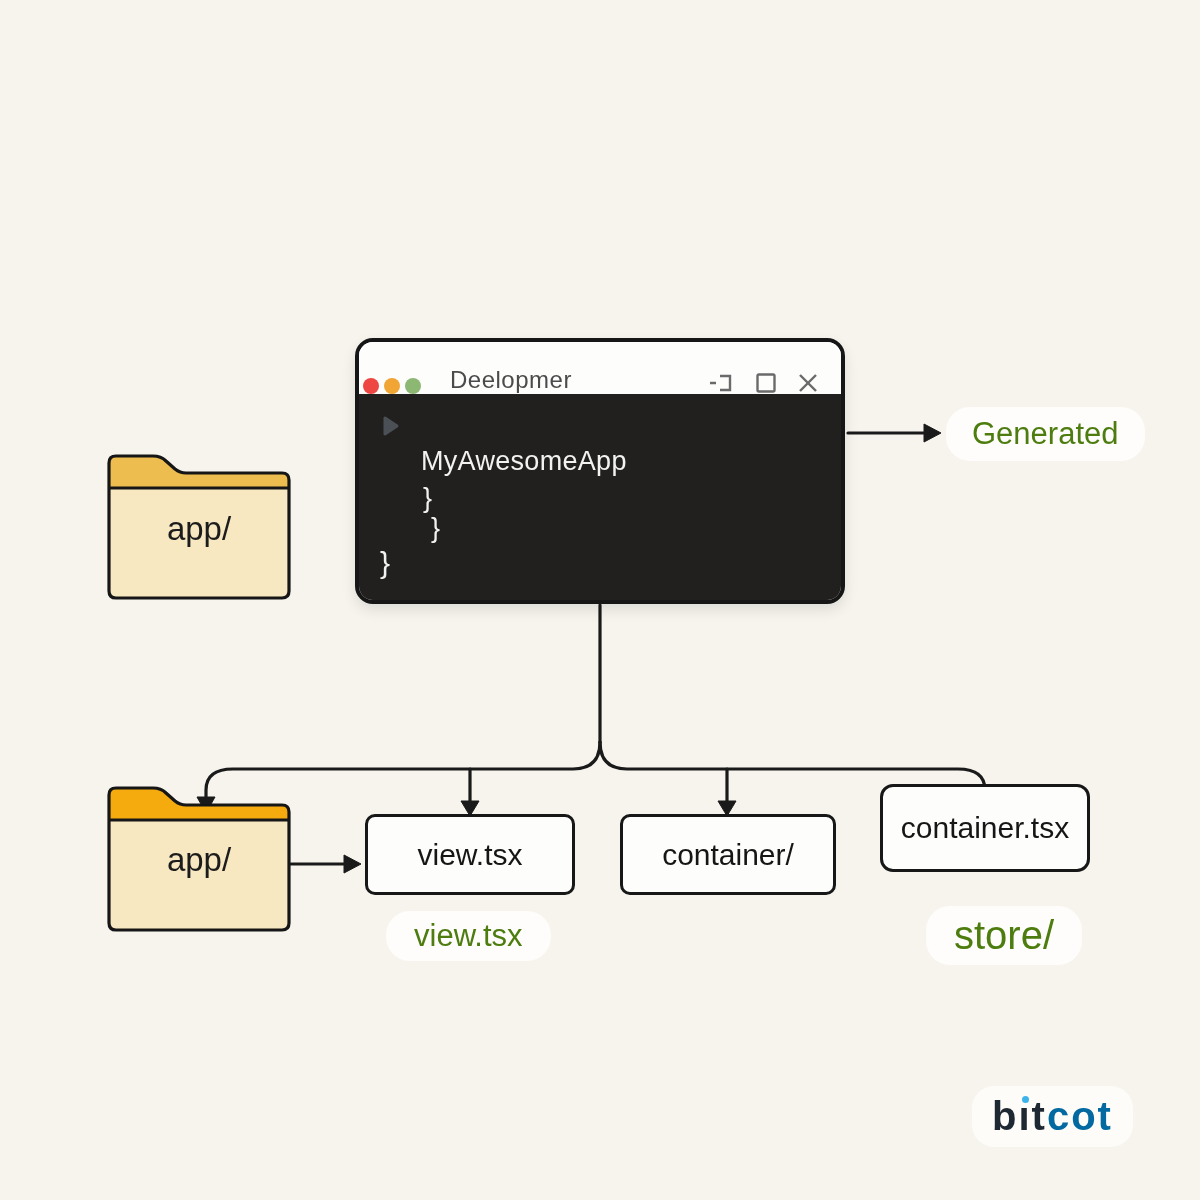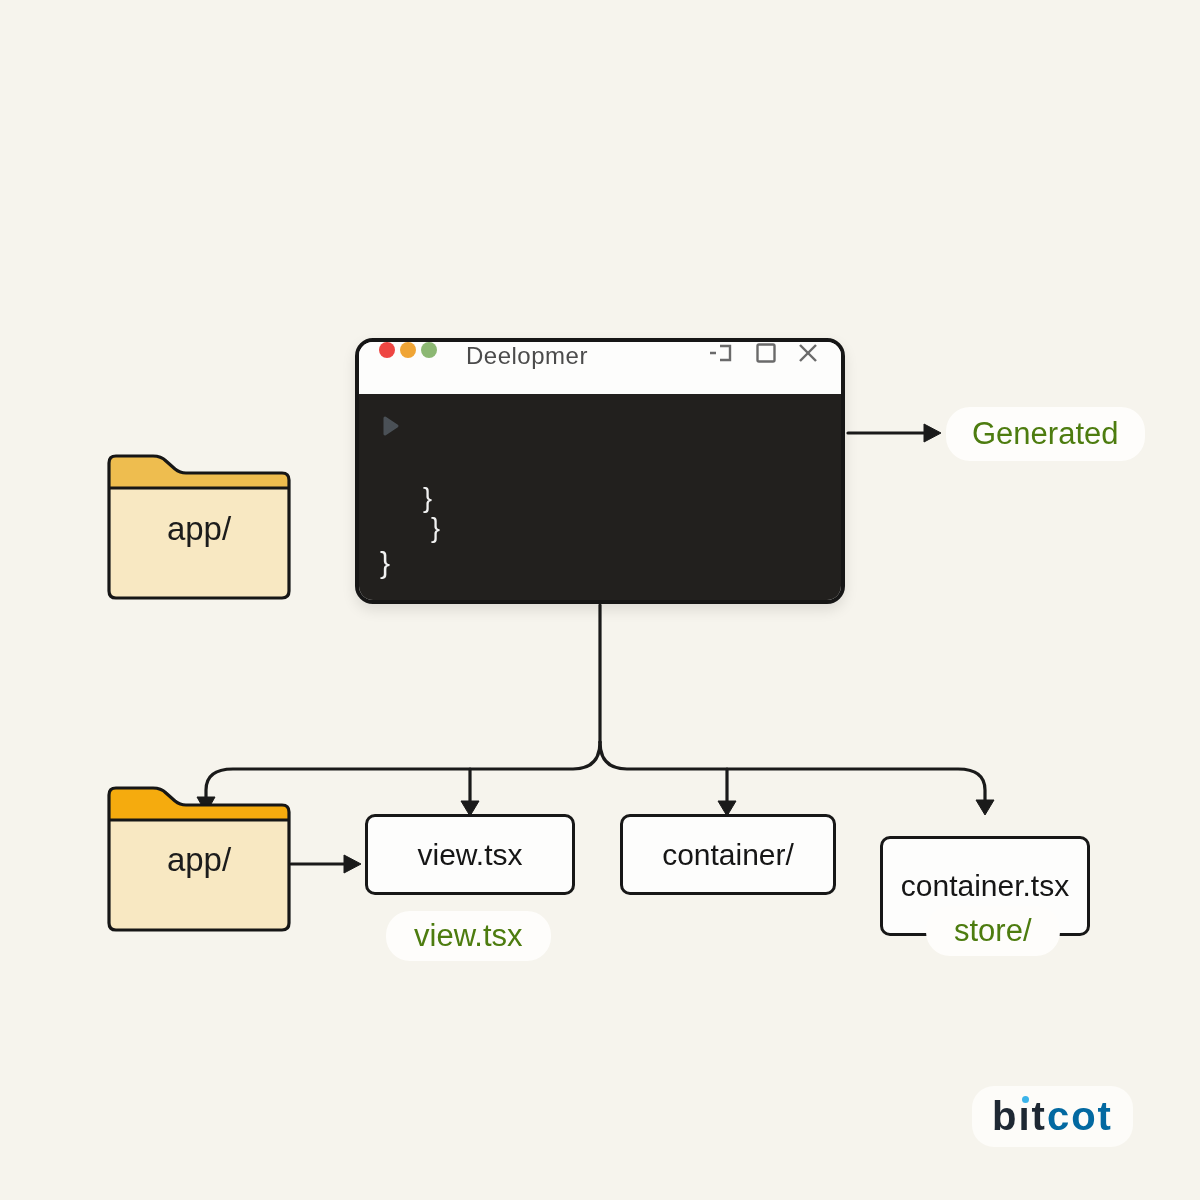--- a/index.html
+++ b/index.html
@@ -9,21 +9,21 @@
   .canvas { position:relative; width:1200px; height:1200px; overflow:hidden; }
 
   .connectors { position:absolute; inset:0; z-index:1; }
   .connectors path, .connectors line { stroke:#1a1a1a; stroke-width:3.2; fill:none; stroke-linecap:round; }
   .connectors polygon { fill:#1a1a1a; stroke:#1a1a1a; stroke-linejoin:round; }
 
   
   .terminal { position:absolute; left:355px; top:338px; width:490px; height:266px;
               border:4px solid #161616; border-radius:18px; overflow:hidden; z-index:2;
               box-shadow:0 6px 14px rgba(0,0,0,0.10); background:#fcfcfb; }
-  .titlebar { height:52px; background:#fdfdfc; display:flex; align-items:flex-start; padding:0 22px 0 20px; }
+  .titlebar { height:52px; background:#fdfdfc; display:flex; align-items:flex-end; padding:0 22px 0 4px; }
   .dots { display:flex; gap:5px; align-items:center; }
   .dot { width:16px; height:16px; border-radius:50%; }
   .win-title { margin-left:29px; font-size:24px; font-weight:500; color:#4b4b4b; letter-spacing:0.5px; }
   .win-controls { margin-left:auto; display:flex; gap:20px; align-items:center; }
   .win-controls svg { display:block; }
 
   .term-body { position:relative; height:206px; color:#f2f2f2; font-size:27px; font-weight:500; letter-spacing:0.3px; }
   .prompt { position:absolute; left:22px; top:20px; }
   .l1 { position:absolute; left:62px; top:17px; white-space:nowrap; }
   .l2 { position:absolute; left:62px; top:52px; }
@@ -40,24 +40,24 @@
   .folder { position:absolute; width:198px; height:150px; z-index:2; }
   .folder-top { left:100px; top:452px; }
   .folder-bottom { left:100px; top:784px; }
   .folder text { font-family:"Liberation Sans", sans-serif; font-size:33px; fill:#1c1c1c; }
 
   
   .fbox { position:absolute; z-index:2; background:#fdfdfc; border:3.5px solid #171717; border-radius:10px;
           display:flex; align-items:center; justify-content:center; font-size:30px; font-weight:500; color:#161616; }
   .box-view { left:365px; top:814px; width:210px; height:81px; }
   .box-components { left:620px; top:814px; width:216px; height:81px; }
-  .box-container { left:880px; top:836px; width:210px; height:100px; }
+  .box-container { left:880px; top:784px; width:210px; height:88px;border-radius:13px; }
 
   .sub-view  { left:386px; top:911px; padding:7px 28px; font-size:31px; font-weight:500; }
-  .sub-store { left:926px; top:906px; padding:7px 28px; font-size:31px; font-weight:500; }
+  .sub-store { left:926px; top:906px; padding:7px 28px; font-size:40px; font-weight:500; }
 
   
   .logo { position:absolute; left:972px; top:1086px; z-index:2; font-size:40px; font-weight:700;
           letter-spacing:2px; padding:8px 20px; background:#fdfcf9; border-radius:22px; display:flex; }
   .logo .i { position:relative; }
   .logo .i::after { content:''; position:absolute; left:50%; margin-left:-3.5px; top:2px;
                     width:7px; height:7px; border-radius:50%; background:#3cb4ea; }
 </style>
 </head>
 <body>
@@ -106,20 +106,21 @@
         <svg width="22" height="22" viewBox="0 0 22 22">
           <line x1="3" y1="3" x2="19" y2="19" stroke="#6a6a6a" stroke-width="2.4"></line>
           <line x1="19" y1="3" x2="3" y2="19" stroke="#6a6a6a" stroke-width="2.4"></line>
         </svg>
       </div>
     </div>
     <div class="term-body" style="background: rgb(34, 32, 30);">
       <svg class="prompt" width="20" height="24" viewBox="0 0 20 24">
         <path d="M4,4 L16,12 L4,20 Z" fill="#4a5056" stroke="#4a5056" stroke-width="3" stroke-linejoin="round"></path>
       </svg>
+      <div class="l2">MyAwesomeApp</div>
       <div class="br1">}</div>
       <div class="br2">}</div>
       <div class="br3">}</div>
     </div>
   </div>
 
   <div class="pill generated">Generated</div>
 
   <svg class="folder folder-top" viewBox="0 0 198 150">
     <path d="M9,36 L189,36 L189,139 Q189,146 182,146 L16,146 Q9,146 9,139 Z" style="fill: rgb(248, 232, 194);"></path>

